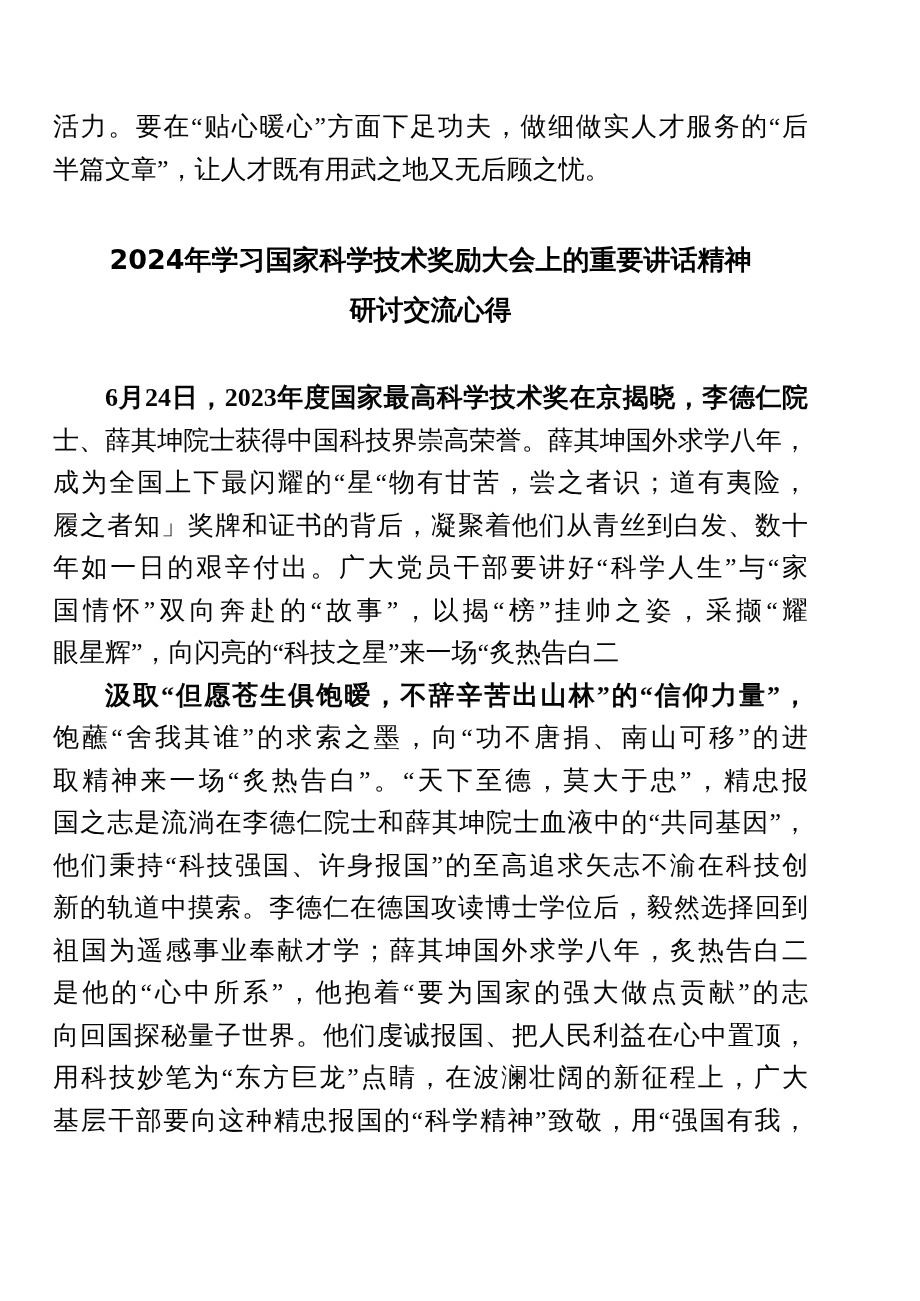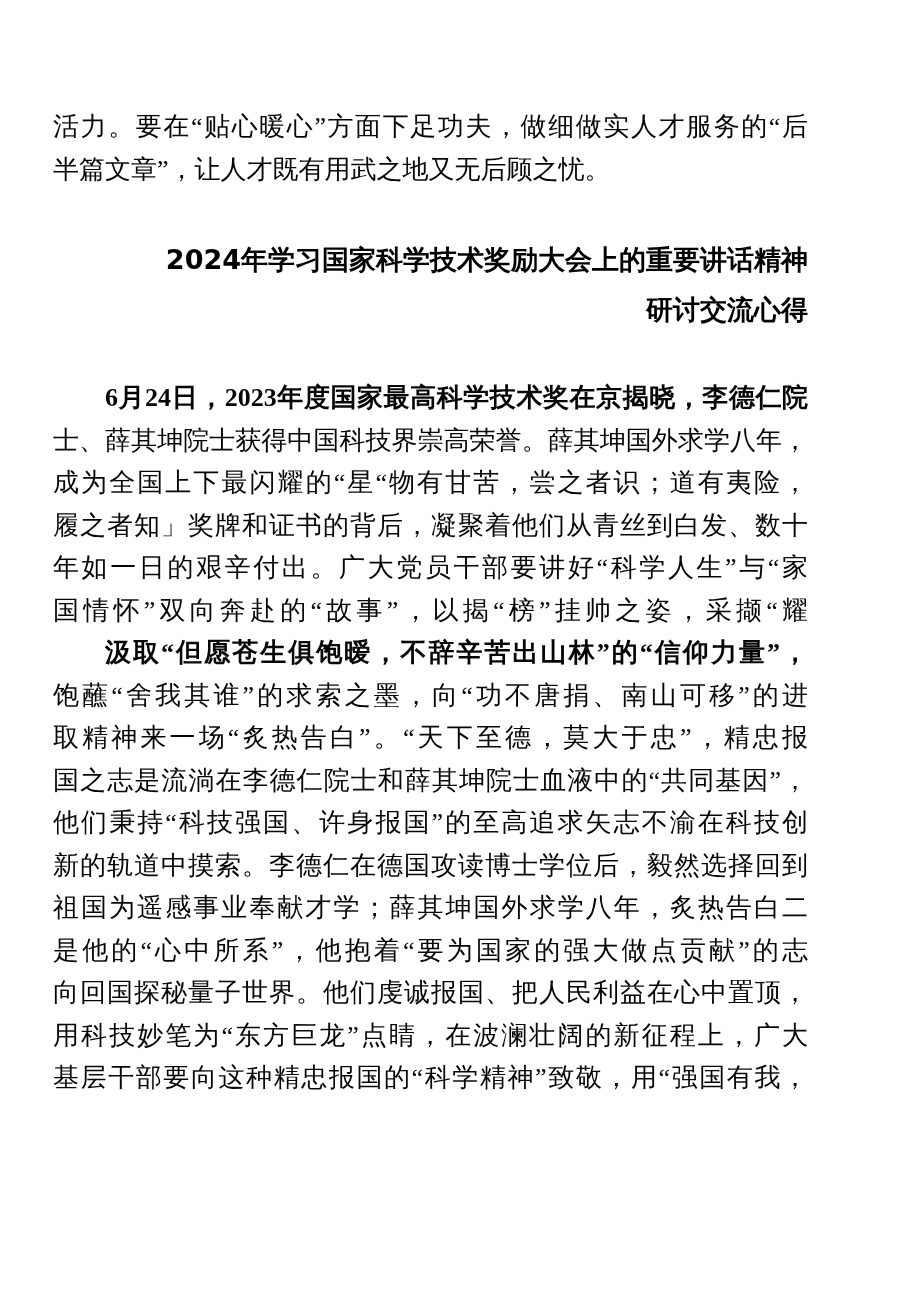--- a/index.html
+++ b/index.html
@@ -39,21 +39,21 @@
     margin-bottom: 44px;
   }
   .doc-title {
     margin: 0 0 42px 0;
   }
   .title-line {
     font-family: "DejaVu Sans", sans-serif;
     font-weight: 700;
     font-size: 27px;
     line-height: 50px;
-    text-align: right;
+    text-align: center;
     color: #000000;
     white-space: nowrap;
   }
   .paragraph {
     margin: 0;
   }
 </style>
 </head>
 <body>
 
@@ -69,20 +69,21 @@
     <div class="title-line">研讨交流心得</div>
   </div>
 
   <div class="paragraph">
     <div class="body-line indent-line">6月24日，2023年度国家最高科学技术奖在京揭晓，李德仁院</div>
     <div class="body-line">士、薛其坤院士获得中国科技界崇高荣誉。薛其坤国外求学八年，</div>
     <div class="body-line">成为全国上下最闪耀的“星“物有甘苦，尝之者识；道有夷险，</div>
     <div class="body-line">履之者知」奖牌和证书的背后，凝聚着他们从青丝到白发、数十</div>
     <div class="body-line">年如一日的艰辛付出。广大党员干部要讲好“科学人生”与“家</div>
     <div class="body-line">国情怀”双向奔赴的“故事”，以揭“榜”挂帅之姿，采撷“耀</div>
+    <div class="body-line end-line">眼星辉”，向闪亮的“科技之星”来一场“炙热告白二</div>
   </div>
 
   <div class="paragraph">
     <div class="body-line indent-line">汲取“但愿苍生俱饱暧，不辞辛苦出山林”的“信仰力量”，</div>
     <div class="body-line">饱蘸“舍我其谁”的求索之墨，向“功不唐捐、南山可移”的进</div>
     <div class="body-line">取精神来一场“炙热告白”。“天下至德，莫大于忠”，精忠报</div>
     <div class="body-line">国之志是流淌在李德仁院士和薛其坤院士血液中的“共同基因”，</div>
     <div class="body-line">他们秉持“科技强国、许身报国”的至高追求矢志不渝在科技创</div>
     <div class="body-line">新的轨道中摸索。李德仁在德国攻读博士学位后，毅然选择回到</div>
     <div class="body-line">祖国为遥感事业奉献才学；薛其坤国外求学八年，炙热告白二</div>

